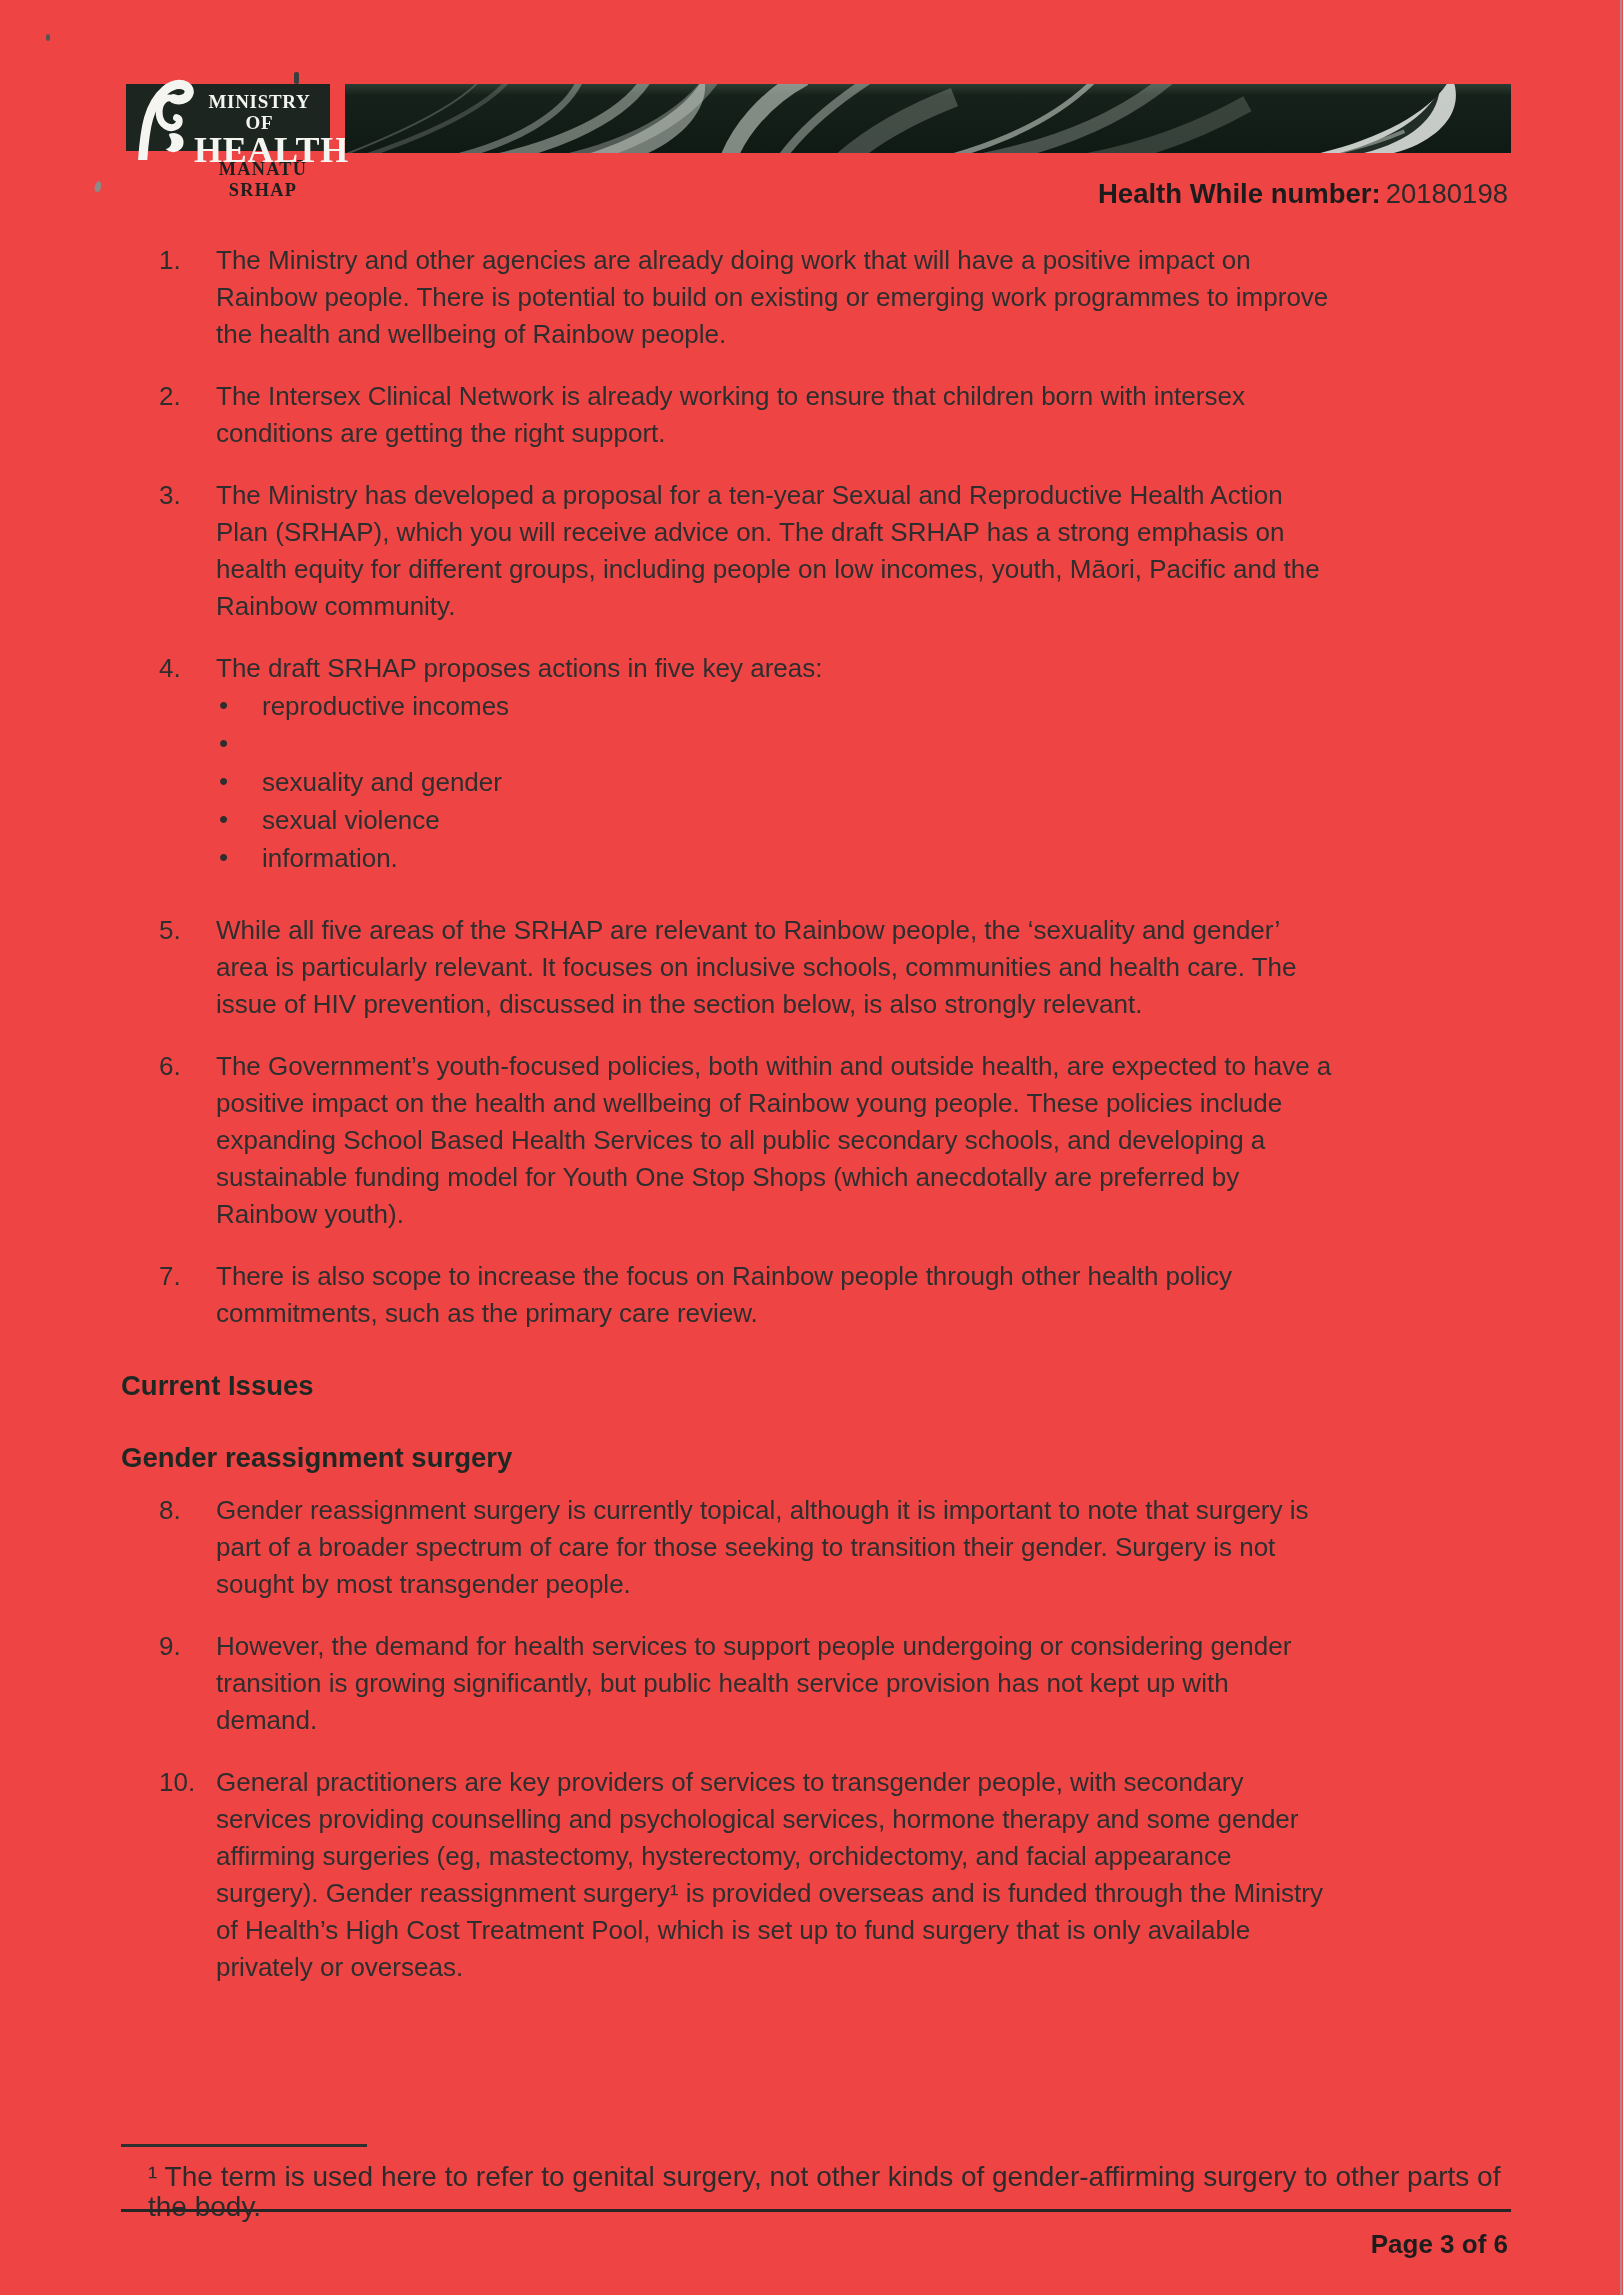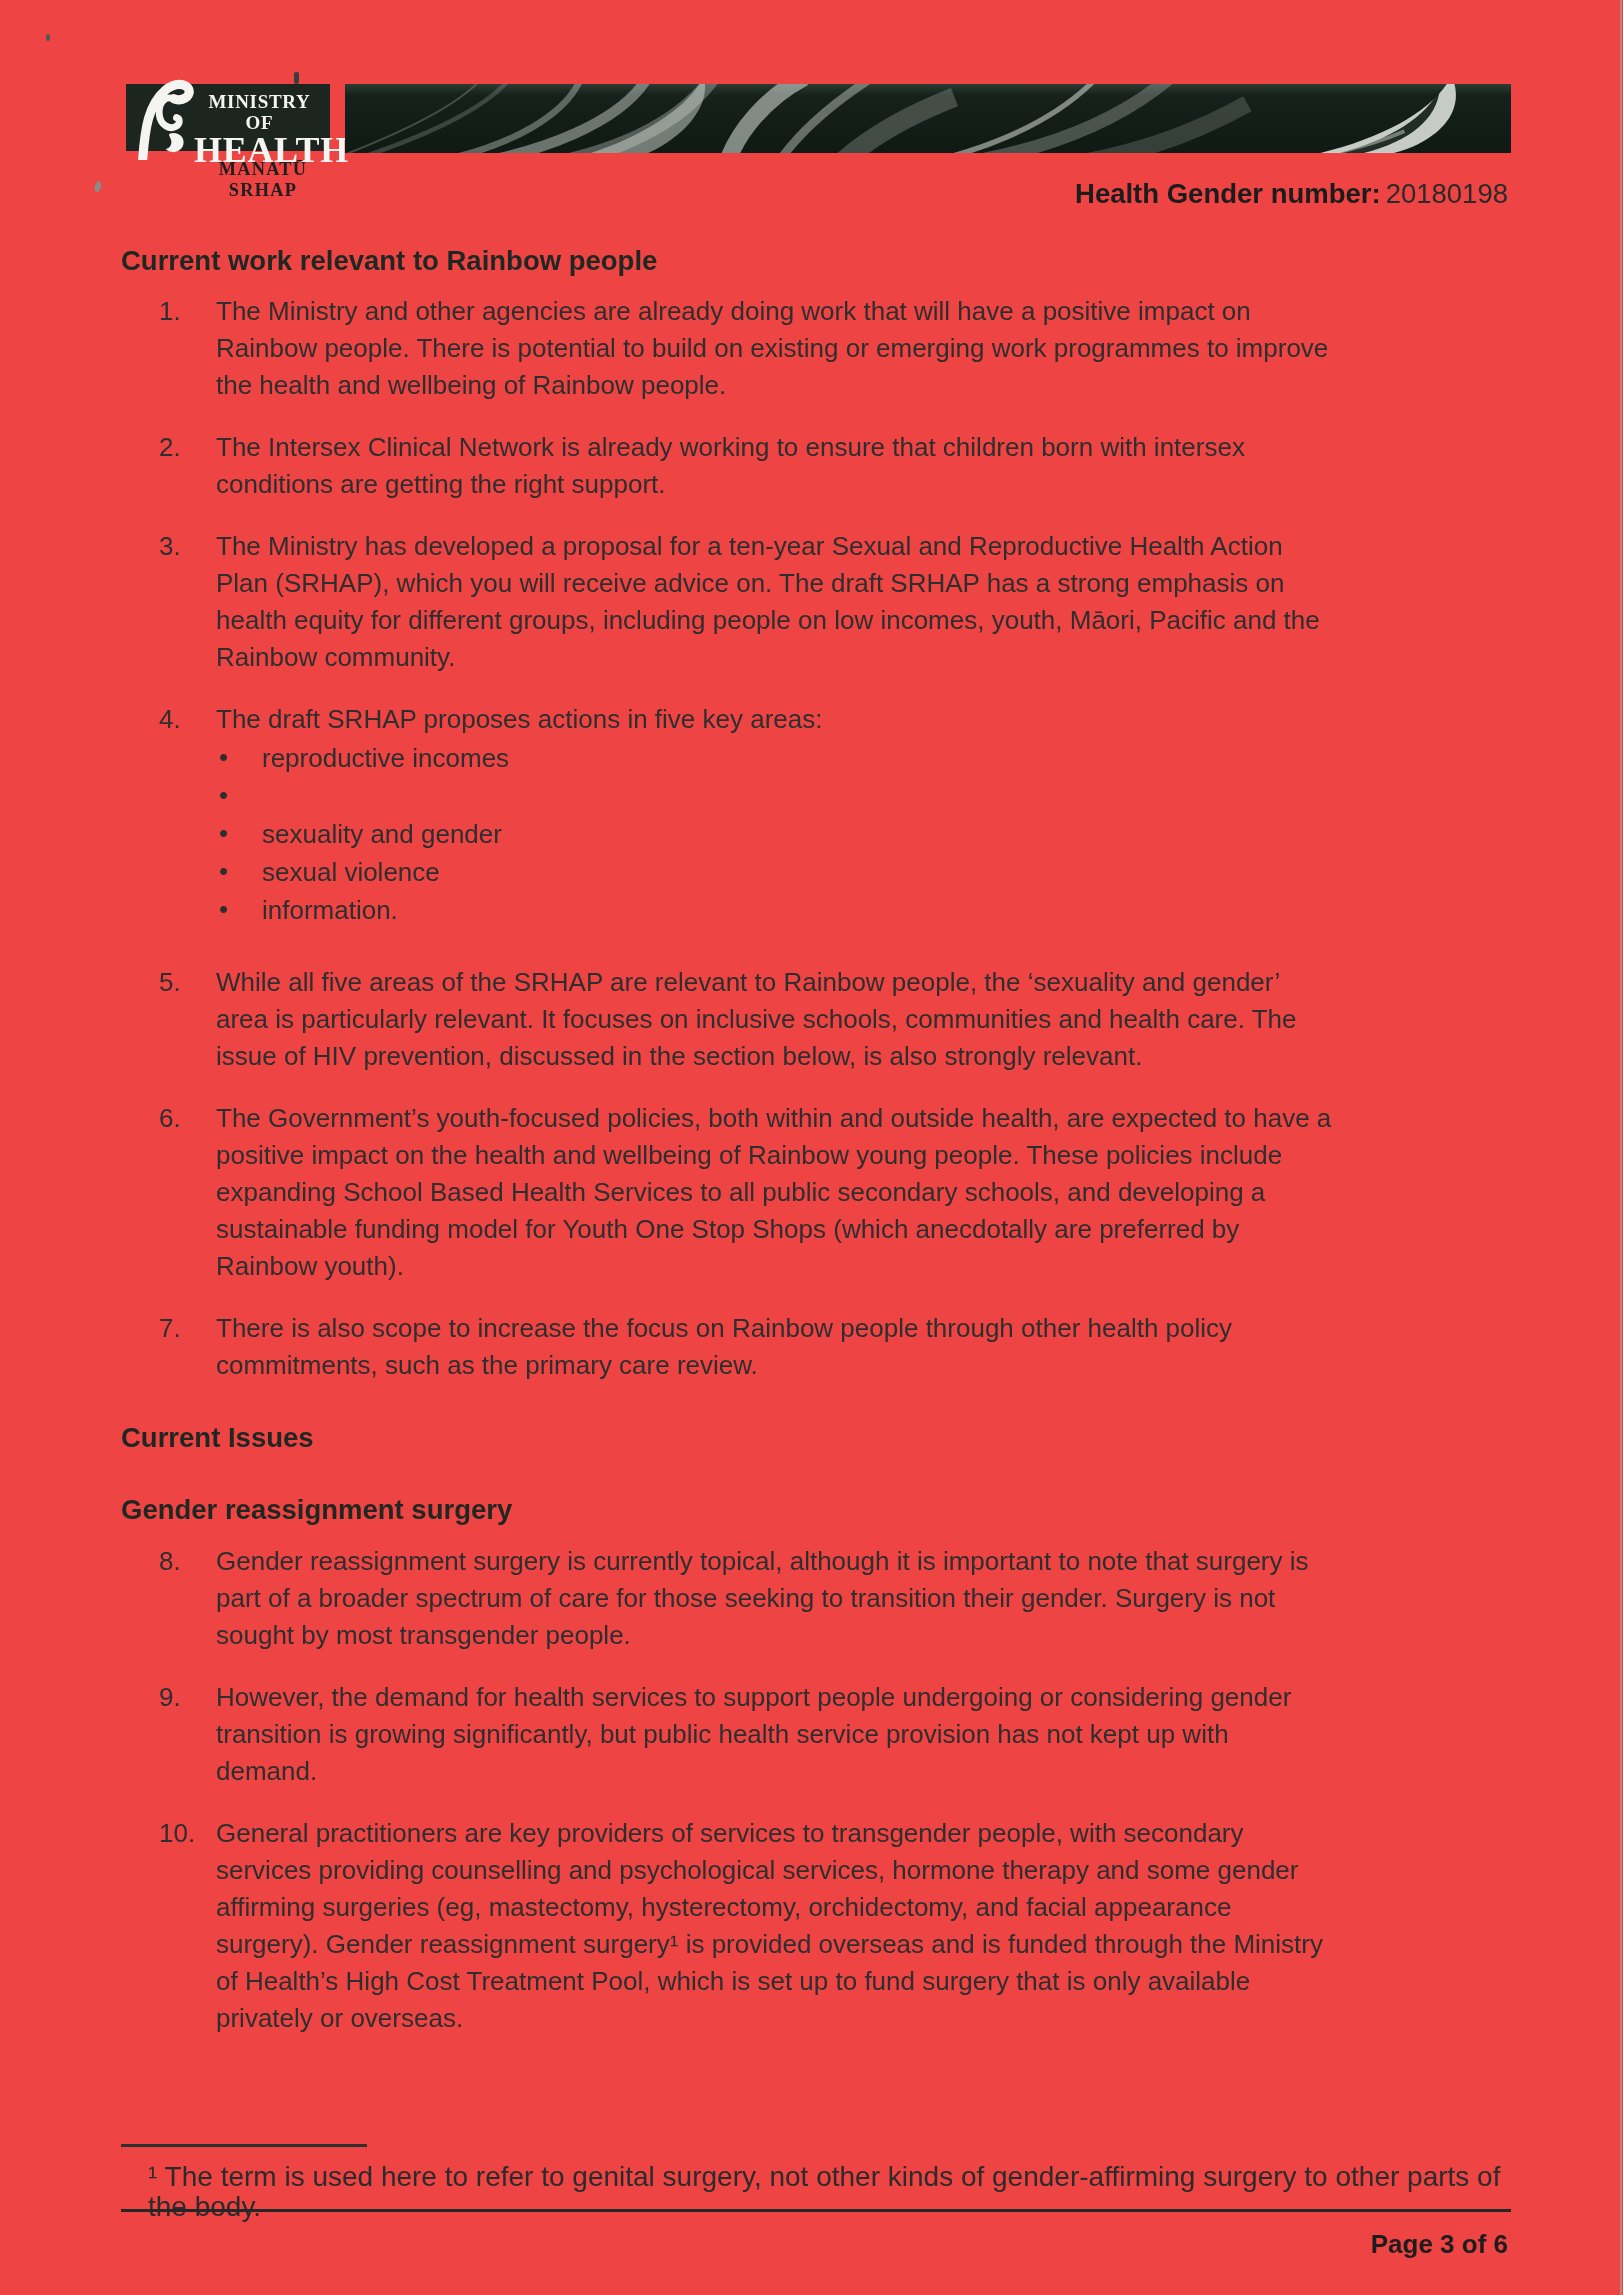--- a/index.html
+++ b/index.html
@@ -87,25 +87,24 @@
       <path d="M820,132 C962,112 1082,62 1152,-12" fill="none" stroke="#d8ded8" stroke-width="8" opacity="0.55"></path>
       <path d="M900,127 C1062,107 1182,57 1262,-10" fill="none" stroke="#b3bab3" stroke-width="20" opacity="0.35"></path>
       <path d="M1050,130 C1180,118 1290,80 1380,30" fill="none" stroke="#8f978f" stroke-width="26" opacity="0.3"></path>
       <path d="M1430,117 C1562,97 1662,47 1692,-12 C1707,20 1700,62 1640,92 C1580,120 1480,124 1430,117 Z" fill="#e6eae6" opacity="0.85"></path>
       <path d="M1500,110 C1592,90 1652,52 1674,8 C1670,52 1630,87 1558,105 Z" fill="#141f19" opacity="0.92"></path>
       <path d="M1380,124 C1470,118 1560,98 1620,72" fill="none" stroke="#c9cfc9" stroke-width="6" opacity="0.5"></path>
     </svg>
   </div>
 
   <div class="report-line">
-    <span class="lbl">Health Gender number:</span><span class="val">20180198</span>
+    <span class="lbl">Health While number:</span><span class="val">20180198</span>
   </div>
 
   <div class="main">
-    <div class="h h1">Current work relevant to Rainbow people</div>
 
     <div class="item">
       <div class="num">1.</div>
       <div class="txt">The Ministry and other agencies are already doing work that will have a positive impact on
 Rainbow people. There is potential to build on existing or emerging work programmes to improve
 the health and wellbeing of Rainbow people.</div>
     </div>
     <div class="item">
       <div class="num">2.</div>
       <div class="txt">The Intersex Clinical Network is already working to ensure that children born with intersex

